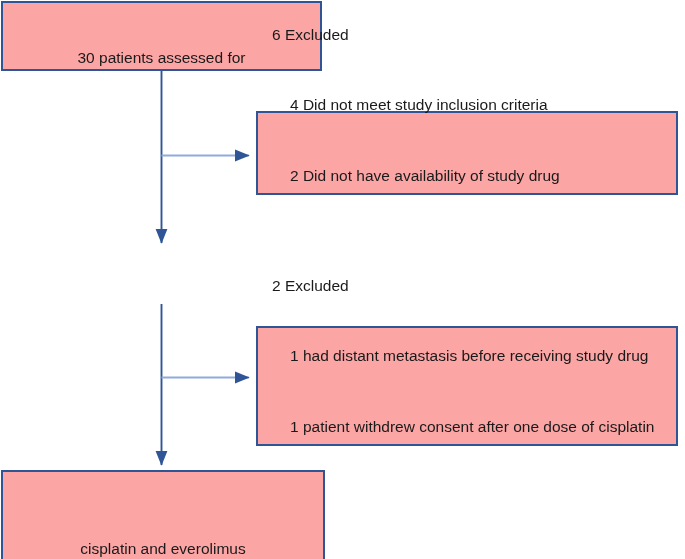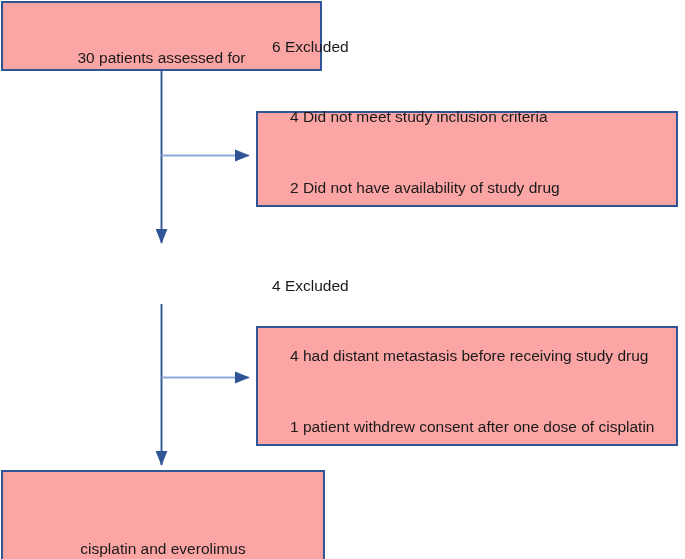--- a/index.html
+++ b/index.html
@@ -97,30 +97,30 @@
 
     <line x1="161.5" y1="304" x2="161.5" y2="465" stroke="#2f5597" stroke-width="1.9" marker-end="url(#arrowDark3)"></line>
 
     <line x1="161.5" y1="377.5" x2="249" y2="377.5" stroke="#8faadc" stroke-width="1.9" marker-end="url(#arrowDark4)"></line>
   </svg>
 
   <div class="node centered" style="left:1px; top:1px; width:321px; height:70px;">
     <div class="node-line">30 patients assessed for</div>
   </div>
 
-  <div class="node excl-box" style="left:256px; top:111px; width:422px; height:96px;">
+  <div class="node excl-box" style="left:256px; top:111px; width:422px; height:84px;">
     <div class="excl-head">6 Excluded</div>
     <div class="excl-sub">4 Did not meet study inclusion criteria</div>
     <div class="excl-sub">2 Did not have availability of study drug</div>
   </div>
 
 
   <div class="node excl-box" style="left:256px; top:326px; width:422px; height:120px;">
-    <div class="excl-head">4 Excluded</div>
-    <div class="excl-sub">4 had distant metastasis before receiving study drug</div>
+    <div class="excl-head">2 Excluded</div>
+    <div class="excl-sub">1 had distant metastasis before receiving study drug</div>
     <div class="excl-sub">1 patient withdrew consent after one dose of cisplatin</div>
   </div>
 
   <div class="node centered" style="left:1px; top:470px; width:324px; height:92px;">
     <div class="node-line">cisplatin and everolimus</div>
   </div>
 
 </div>
 
 </body></html>

